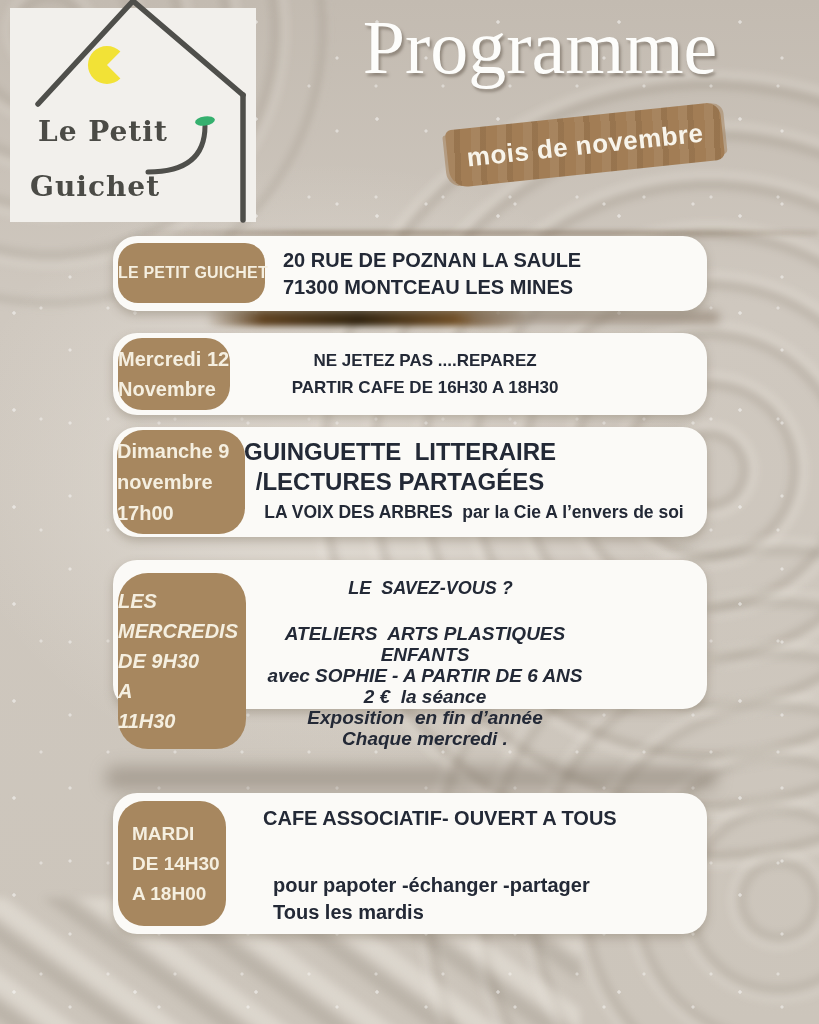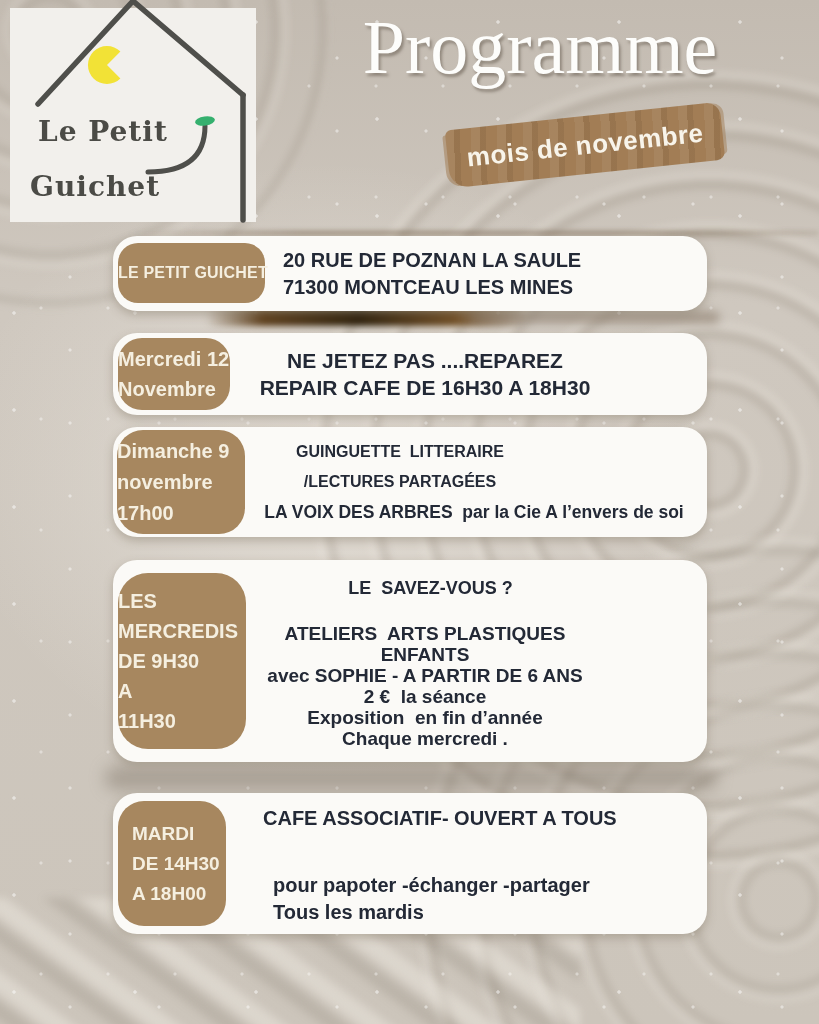--- a/index.html
+++ b/index.html
@@ -47,38 +47,38 @@
     box-shadow:-6px 2px 0 -3px rgba(162,125,85,.55), 6px -2px 0 -3px rgba(162,125,85,.5);}
   .banner::before{content:"";position:absolute;inset:0;border-radius:inherit;
     background:repeating-linear-gradient(94deg, rgba(255,255,255,.06) 0 9px, rgba(60,40,20,.10) 9px 15px, rgba(255,255,255,0) 15px 26px);}
   .banner span{position:relative;color:#f8f4ea;font-weight:bold;font-size:26px;letter-spacing:.5px;white-space:nowrap;}
   
   .card{position:absolute;left:113px;width:594px;background:#fbfaf7;border-radius:24px;
     box-shadow:0 4px 10px rgba(136,124,106,.45);display:flex;}
   .c1{top:236px;height:75px;}
   .c2{top:333px;height:82px;}
   .c3{top:427px;height:110px;}
-  .c4{top:560px;height:202px;}
+  .c4{top:560px;height:149px;font-style:italic;}
   .c5{top:793px;height:141px;}
   .label{position:absolute;background:#a7875f;color:#f5efe0;display:flex;flex-direction:column;
     align-items:flex-start;justify-content:center;font-weight:bold;text-align:center;}
   .label span{display:block;white-space:nowrap;}
   .l1{left:5px;top:7px;width:147px;height:60px;border-radius:20px;font-size:16px;letter-spacing:.2px;}
   .l2{left:5px;top:5px;width:112px;height:72px;border-radius:24px;font-size:20px;line-height:30px;}
   .l3{left:4px;top:3px;width:128px;height:104px;border-radius:26px;font-size:20px;line-height:31px;}
   .l4{left:5px;top:13px;width:128px;height:176px;border-radius:30px;font-size:20px;line-height:30px;}
   .l5{left:5px;top:8px;width:108px;height:125px;border-radius:26px;font-size:19px;line-height:30px;
     align-items:flex-start;padding-left:14px;width:94px;text-align:left;}
   .body{position:relative;flex:1;display:flex;flex-direction:column;color:#232936;font-weight:bold;}
   .body span{display:block;white-space:pre-wrap;}
   .b1{justify-content:center;align-items:flex-start;padding-left:170px;font-size:20px;line-height:27px;}
   .b2{justify-content:center;align-items:center;padding-right:90px;padding-left:120px;text-align:center;
-    font-size:21px;line-height:27px;}
+    font-size:17px;line-height:27px;}
   .b3{padding-top:10px;align-items:center;text-align:center;}
-  .b3 .title-block{font-size:16px;line-height:30px;margin-right:150px;margin-left:130px;}
+  .b3 .title-block{font-size:24px;line-height:30px;margin-right:150px;margin-left:130px;}
   .b3 .detail-block{margin-top:4px;font-size:17.5px;line-height:22px;margin-left:128px;white-space:nowrap;}
   .b4{padding-top:18px;align-items:center;text-align:center;}
   .b4 .title-block{font-size:18px;margin-right:89px;margin-left:130px;}
   .b4 .detail-block{margin-top:24px;font-size:19px;line-height:21px;margin-right:100px;margin-left:130px;text-align:center;}
   .b5{padding-top:14px;align-items:flex-start;text-align:left;padding-left:150px;border-radius:13px;}
   .b5 .title-block{font-size:20px;}
   .b5 .detail-block{margin-top:42px;margin-left:10px;font-size:20px;line-height:27px;}
 </style>
 </head>
 <body>
@@ -123,21 +123,21 @@
     </div>
   </article>
 
   <article class="card c2">
     <div class="label l2">
       <span>Mercredi 12</span>
       <span>Novembre</span>
     </div>
     <div class="body b2">
       <span>NE JETEZ PAS ....REPAREZ</span>
-      <span>REPAIR CAFE DE 16H30 A 18H30</span>
+      <span>PARTIR CAFE DE 16H30 A 18H30</span>
     </div>
   </article>
 
   <article class="card c3">
     <div class="label l3">
       <span>Dimanche 9</span>
       <span>novembre</span>
       <span>17h00</span>
     </div>
     <div class="body b3">

